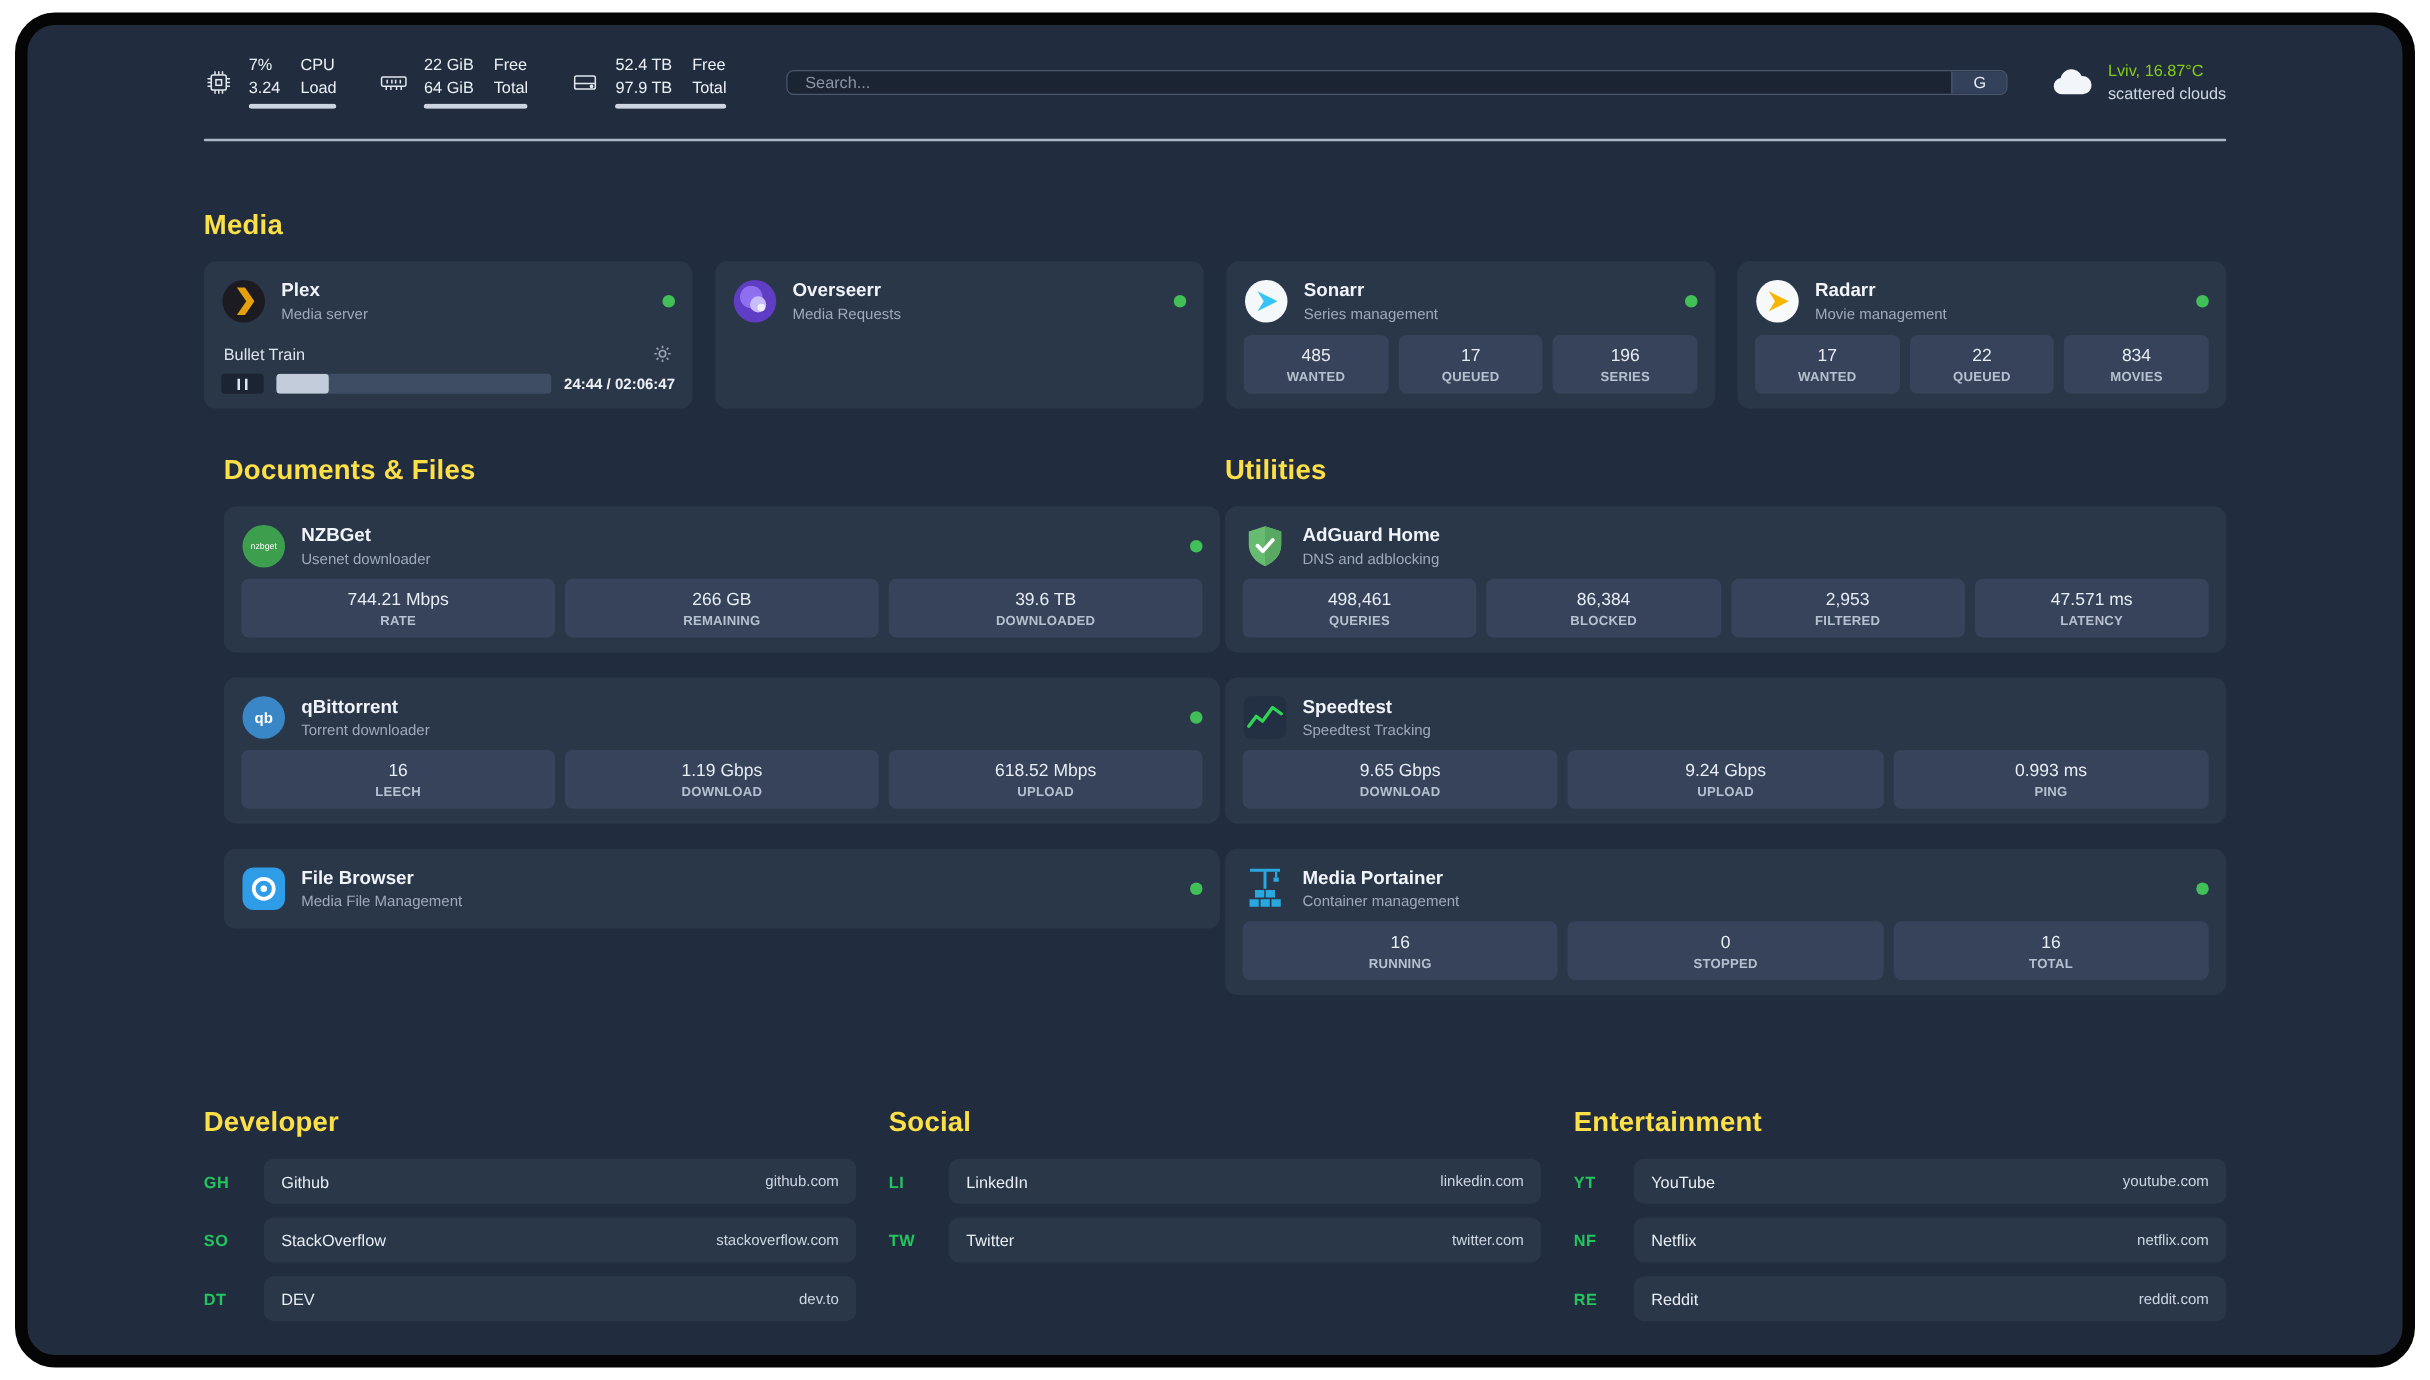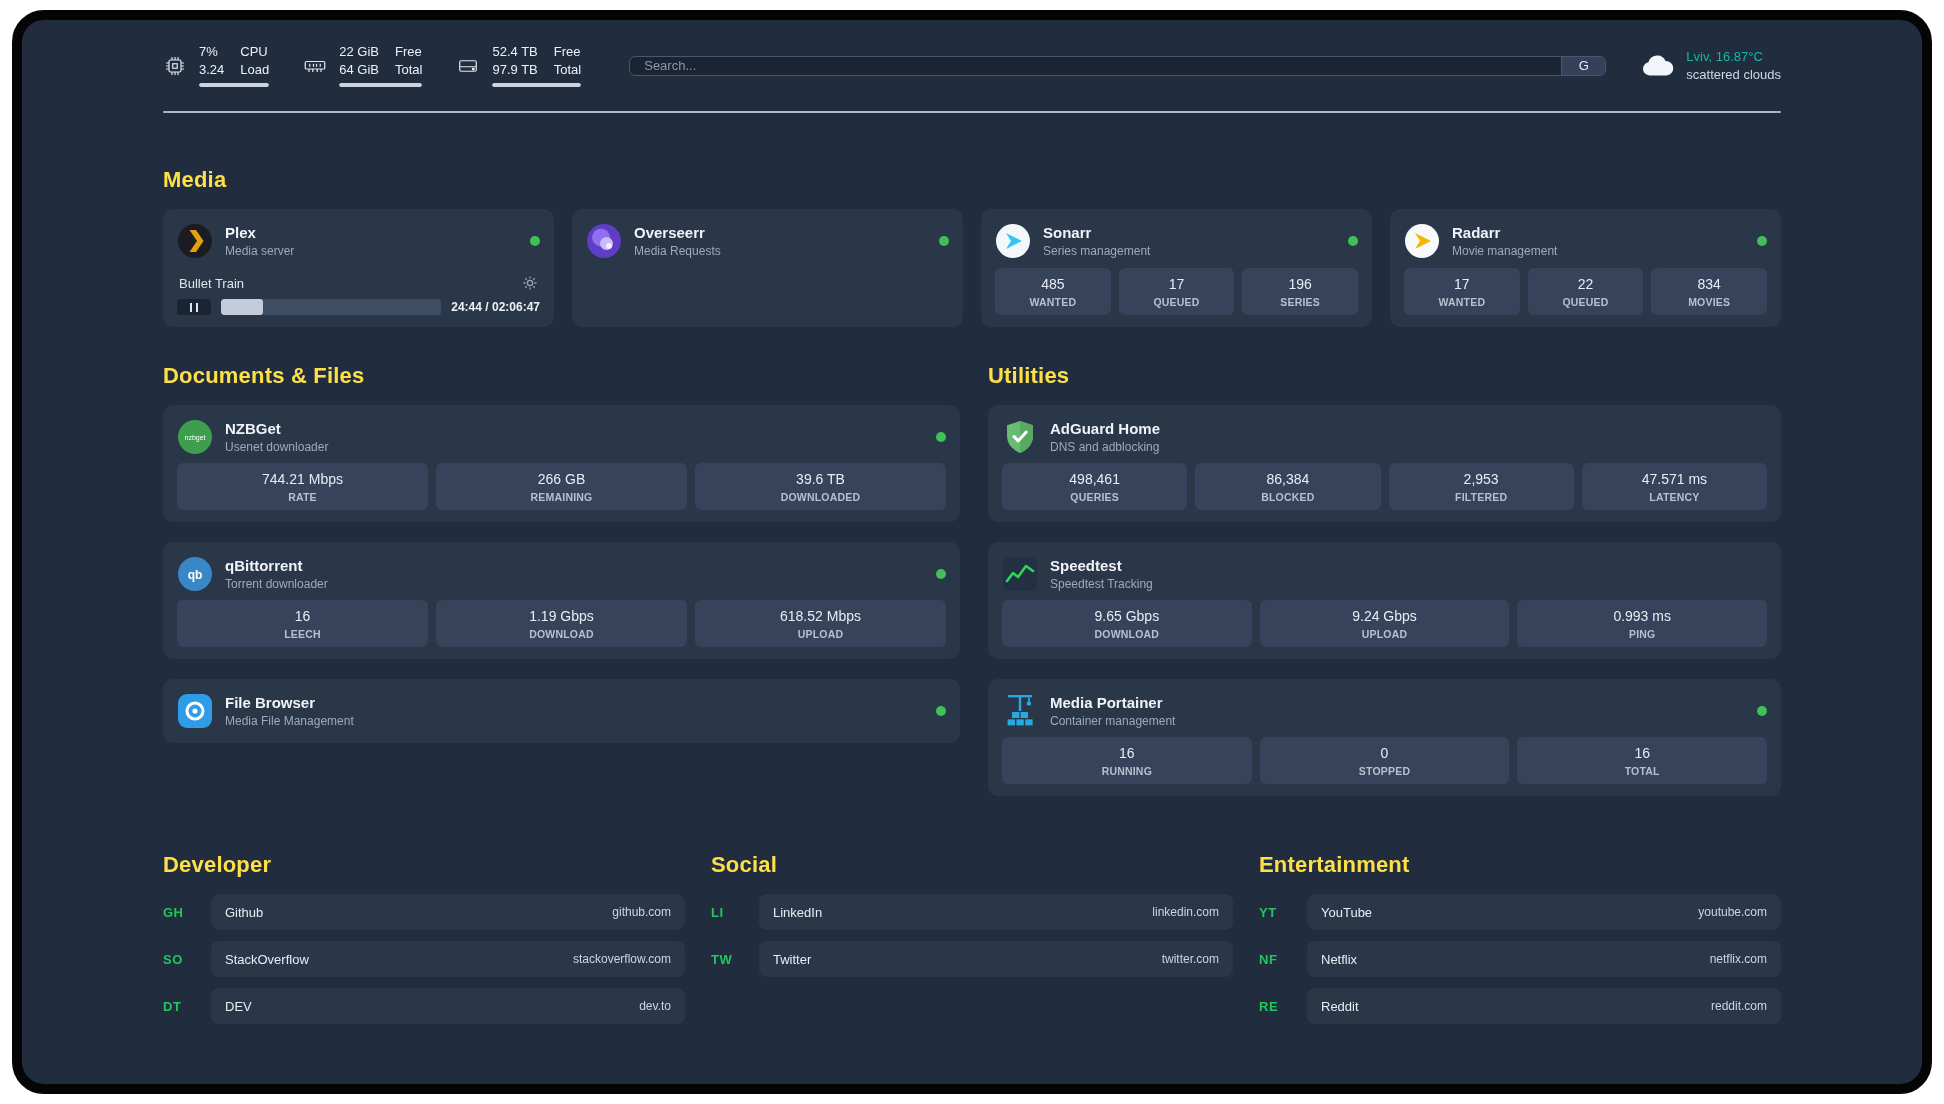--- a/index.html
+++ b/index.html
@@ -22,21 +22,21 @@
 
   .search { flex:1; display:flex; height:20px; margin:0 34px 0 14px; background:#1b2433;
             border:1px solid #4a576e; border-radius:6px; overflow:hidden; }
   .search-input { flex:1; background:transparent; border:0; outline:none; color:#dfe5ee; padding:0 14px; font-size:13px;
                   font-family:"Liberation Sans", sans-serif; }
   .search-input::placeholder { color:#8b96a8; }
   .search-engine { width:44px; background:#34415a; color:#e9edf4; border:0; border-left:1px solid #4a576e;
                    font-size:13px; cursor:pointer; font-family:"Liberation Sans", sans-serif; }
 
   .weather { display:flex; align-items:center; gap:12px; font-size:13px; }
-  .weather-loc { color:#14b8a6; }
+  .weather-loc { color:#84cc16; }
   .weather-cond { color:#cfd7e3; margin-top:3px; }
 
   .divider { height:2px; background:#bdc6d5; opacity:.9; border-radius:2px; margin-top:24px; }
 
   
   .section-title { font-size:22px; font-weight:600; color:#fde047; letter-spacing:.2px; }
   .media-title { margin-top:54px; margin-bottom:16px; }
   .media-grid { display:grid; grid-template-columns:repeat(4,1fr); gap:18px; }
 
   .card { background:#2a3749; border-radius:10px; padding:10px 14px; cursor:pointer; }
@@ -58,26 +58,26 @@
   .gear { width:16px; height:16px; cursor:pointer; }
   .plex-controls { display:flex; align-items:center; gap:10px; padding-bottom:2px; }
   .pause-btn { width:34px; height:16px; background:#1b2433; border:0; border-radius:3px;
                display:flex; align-items:center; justify-content:center; cursor:pointer; flex:0 0 34px; }
   .pause-glyph { width:8px; height:9px; border-left:2px solid #dfe5ee; border-right:2px solid #dfe5ee; }
   .seek { flex:1; height:16px; background:#3e4c64; border-radius:3px; overflow:hidden; cursor:pointer; }
   .seek-fill { height:100%; background:#c3ccda; border-radius:3px; }
   .plex-time { font-size:12px; font-weight:600; color:#eef1f6; white-space:nowrap; }
 
   
-  .mid-grid { display:grid; grid-template-columns:797px 1fr; gap:28px; margin-top:36px; align-items:start; }
+  .mid-grid { display:grid; grid-template-columns:797px 1fr; gap:4px; margin-top:36px; align-items:start;margin-left:16px; }
   .col-title { margin-bottom:16px; }
   .col-stack { display:flex; flex-direction:column; gap:20px; }
 
   
-  .links-grid { display:grid; grid-template-columns:repeat(3,1fr); gap:26px; margin-top:56px; }
+  .links-grid { display:grid; grid-template-columns:repeat(3,1fr); gap:26px; margin-top:89px; }
   .links-title { margin-bottom:16px; }
   .link-row { display:flex; align-items:center; margin-bottom:11px; }
   .link-abbr { width:48px; font-size:13px; font-weight:700; color:#22c55e; letter-spacing:.5px; }
   .link-tile { flex:1; height:36px; background:#2a3749; border-radius:8px; display:flex; align-items:center;
                justify-content:space-between; padding:0 14px; cursor:pointer; }
   .link-name { font-size:13px; color:#e8edf4; }
   .link-url { font-size:12px; color:#cdd5e2; }
 </style>
 </head>
 <body>

